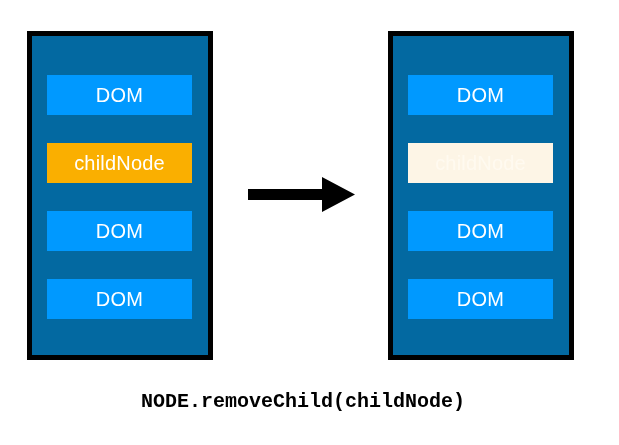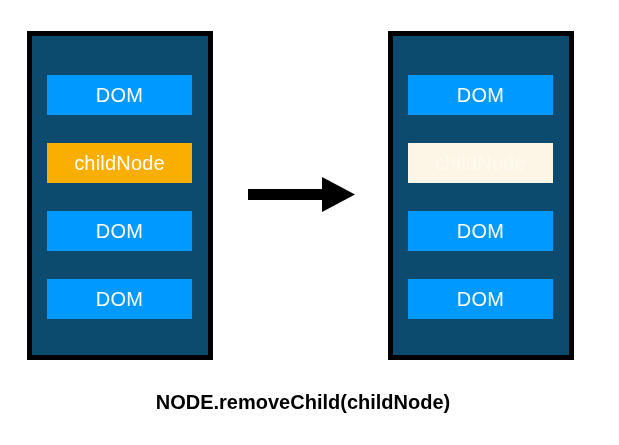--- a/index.html
+++ b/index.html
@@ -23,21 +23,21 @@
     top: 0;
     width: 619px;
     height: 445px;
   }
 
   
   .panel {
     position: absolute;
     box-sizing: border-box;
     border: 5px solid #000000;
-    background: #0c4a6e;
+    background: #0369a1;
   }
   #panel-before {
     left: 27px;
     top: 31px;
     width: 186px;
     height: 329px;
   }
   #panel-after {
     left: 388px;
     top: 31px;
@@ -83,21 +83,21 @@
     height: 45px;
   }
 
   
   #caption {
     position: absolute;
     left: 0;
     top: 389px;
     width: 606px;
     text-align: center;
-    font-family: Liberation Sans, sans-serif;
+    font-family: Liberation Mono, monospace;
     font-weight: bold;
     font-size: 20px;
     line-height: 26px;
     letter-spacing: 0px;
     color: #000000;
     white-space: nowrap;
     user-select: none;
   }
 </style>
 </head>

